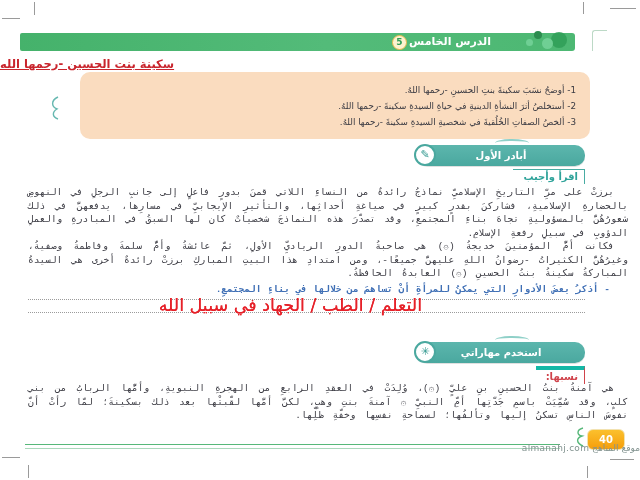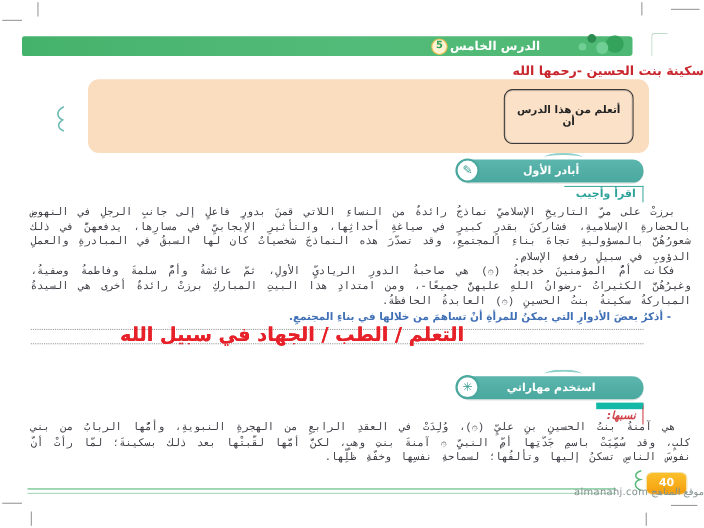--- a/index.html
+++ b/index.html
@@ -32,22 +32,22 @@
   .orn1{width:16px;height:16px;background:#2f9e57;right:6px;top:2px;opacity:.85;}
   .orn2{width:11px;height:11px;background:#6fcf94;right:20px;top:8px;}
   .orn3{width:8px;height:8px;background:#2c8c4f;right:31px;top:1px;}
   .orn4{width:7px;height:7px;background:#6fcf94;right:40px;top:9px;}
   .banner-bracket{
     position:absolute;top:30px;left:592px;width:14px;height:20px;
     border-left:1px solid #bcd9c6;border-top:1px solid #bcd9c6;border-radius:3px 0 0 0;
   }
   
   .page-title{
-    position:absolute;top:57px;left:0;width:100%;text-align:right;
-    color:#c9252d;font-weight:bold;font-size:11.5px;
+    position:absolute;top:57px;left:0;width:100%;text-align:left;
+    color:#c9252d;font-weight:bold;font-size:11.5px;text-decoration:underline;
   }
   
   .objectives{
     position:absolute;top:72px;left:80px;width:510px;height:67px;
     background:#fadcbf;border-radius:10px;
     display:flex;flex-direction:row;align-items:center;
     padding:0 14px;box-sizing:border-box;gap:16px;
   }
   .plaque{
     width:104px;min-height:40px;border:1.5px solid #3a3a3a;border-radius:8px;
@@ -74,36 +74,36 @@
   .badge .badge-ornament{
     position:absolute;top:-6px;right:56px;width:34px;height:6px;
     border-top:2px solid #8fd0c8;border-radius:50%;
   }
   
   .sec-head{
     position:absolute;font-weight:bold;font-size:10px;
     padding:1px 6px 2px 10px;white-space:nowrap;
   }
   .sec-teal{color:#2fa39a;border-top:1px solid #49aca3;border-right:1px solid #49aca3;}
-  .sec-red{color:#d0434b;border-top:6px solid #14b8a6;border-right:1px solid #d0434b;font-style:italic;}
+  .sec-red{color:#d0434b;border-top:4px solid #14b8a6;border-right:1px solid #d0434b;}
   
   .para{
     position:absolute;right:12px;left:28px;
     font-size:9.5px;line-height:13.5px;color:#3b3b43;
     text-align:justify;word-spacing:3px;font-family:Liberation Mono, monospace;
   }
   .indent{text-indent:14px;}
   .question{
     position:absolute;right:30px;left:30px;
     color:#3f6fb5;font-size:9.5px;font-weight:bold;white-space:nowrap;
   }
   .dotted{position:absolute;left:28px;right:55px;border-top:1.5px dotted #9b9b9b;height:0;}
   .answer{
     position:absolute;top:295px;right:218px;z-index:2;
-    color:#e62129;font-size:17.5px;font-weight:bold;white-space:nowrap;
+    color:#e62129;font-size:17.5px;font-weight:normal;white-space:nowrap;
     text-shadow:0 0 .4px #e62129;
   }
   
   .footer-line{
     position:absolute;left:25px;right:80px;top:444px;height:3px;
     border-top:1.5px solid #57b87a;border-bottom:1px solid #a9d8bb;
   }
   .page-badge{
     position:absolute;top:429px;right:15px;width:36px;height:19px;border-radius:6px;
     background:linear-gradient(#fbc02d,#f59e0b);
@@ -137,35 +137,39 @@
       <i class="orn2"></i>
       <i class="orn3"></i>
       <i class="orn4"></i>
   </span>
 </div>
 <div class="banner-bracket"></div>
 
 <div class="page-title">سكينة بنت الحسين  -رحمها الله</div>
 
 <div class="objectives">
-  <div class="plaque">أتعلم من هذا الدرس أن</div>
+  <div class="obj-list">
+    <div class="obj-item">1- أوضحُ نسَبَ سكينةَ بنتِ الحسينِ -رحمها اللهُ.</div>
+    <div class="obj-item">2- أستخلصُ أثرَ النشأةِ الدينيةِ في حياةِ السيدةِ سكينةَ -رحمها اللهُ.</div>
+    <div class="obj-item">3- ألخصُ الصفاتِ الخُلُقيةَ في شخصيةِ السيدةِ سكينةَ -رحمها اللهُ.</div>
+  </div>
 </div>
 
 <div class="badge" style="top:145px;right:55px;">
   <span class="badge-ornament"></span>
   <span>أبادر الأول</span>
   <span class="icon-circle">✎</span>
 </div>
 
 <div class="sec-head sec-teal" style="top:169px;right:55px;">اقرأ وأجيب</div>
 
 <div class="para indent" style="top:186px;">برزتْ على مرِّ التاريخِ الإسلاميِّ نماذجُ رائدةٌ من النساءِ اللاتي قمنَ بدورٍ فاعلٍ إلى جانبِ الرجلِ في النهوضِ بالحضارةِ الإسلاميةِ، فشاركنَ بقدرٍ كبيرٍ في صياغةِ أحداثِها، والتأثيرِ الإيجابيِّ في مسارِها، يدفعهنَّ في ذلك شعورُهُنَّ بالمسؤوليةِ تجاهَ بناءِ المجتمعِ، وقد تصدّرَ هذه النماذجَ شخصياتٌ كان لها السبقُ في المبادرةِ والعملِ الدؤوبِ في سبيلِ رفعةِ الإسلامِ.</div>
 <div class="para indent" style="top:240px;">فكانت أمُّ المؤمنينَ خديجةُ (۞) هي صاحبةُ الدورِ الرياديِّ الأولِ، ثمّ عائشةُ وأمُّ سلمةَ وفاطمةُ وصفيةُ، وغيرُهُنَّ الكثيراتُ -رضوانُ اللهِ عليهنَّ جميعًا-، ومن امتدادِ هذا البيتِ المباركِ برزتْ رائدةٌ أخرى هي السيدةُ المباركةُ سكينةُ بنتُ الحسينِ (۞) العابدةُ الحافظةُ.</div>
 
-<div class="question" style="top:283px;">- أذكرُ بعضَ الأدوارِ التي يمكنُ للمرأةِ أنْ تساهمَ من خلالها في بناءِ المجتمعِ.</div>
+<div class="question" style="top:283px;font-family:Liberation Mono, monospace;">- أذكرُ بعضَ الأدوارِ التي يمكنُ للمرأةِ أنْ تساهمَ من خلالها في بناءِ المجتمعِ.</div>
 
 <div class="dotted" style="top:299px;"></div>
 <div class="dotted" style="top:312px;"></div>
 <div class="answer">التعلم / الطب / الجهاد في سبيل الله</div>
 
 <div class="badge" style="top:342px;right:55px;">
   <span class="badge-ornament"></span>
   <span>استخدم مهاراتي</span>
   <span class="icon-circle">✳</span>
 </div>

